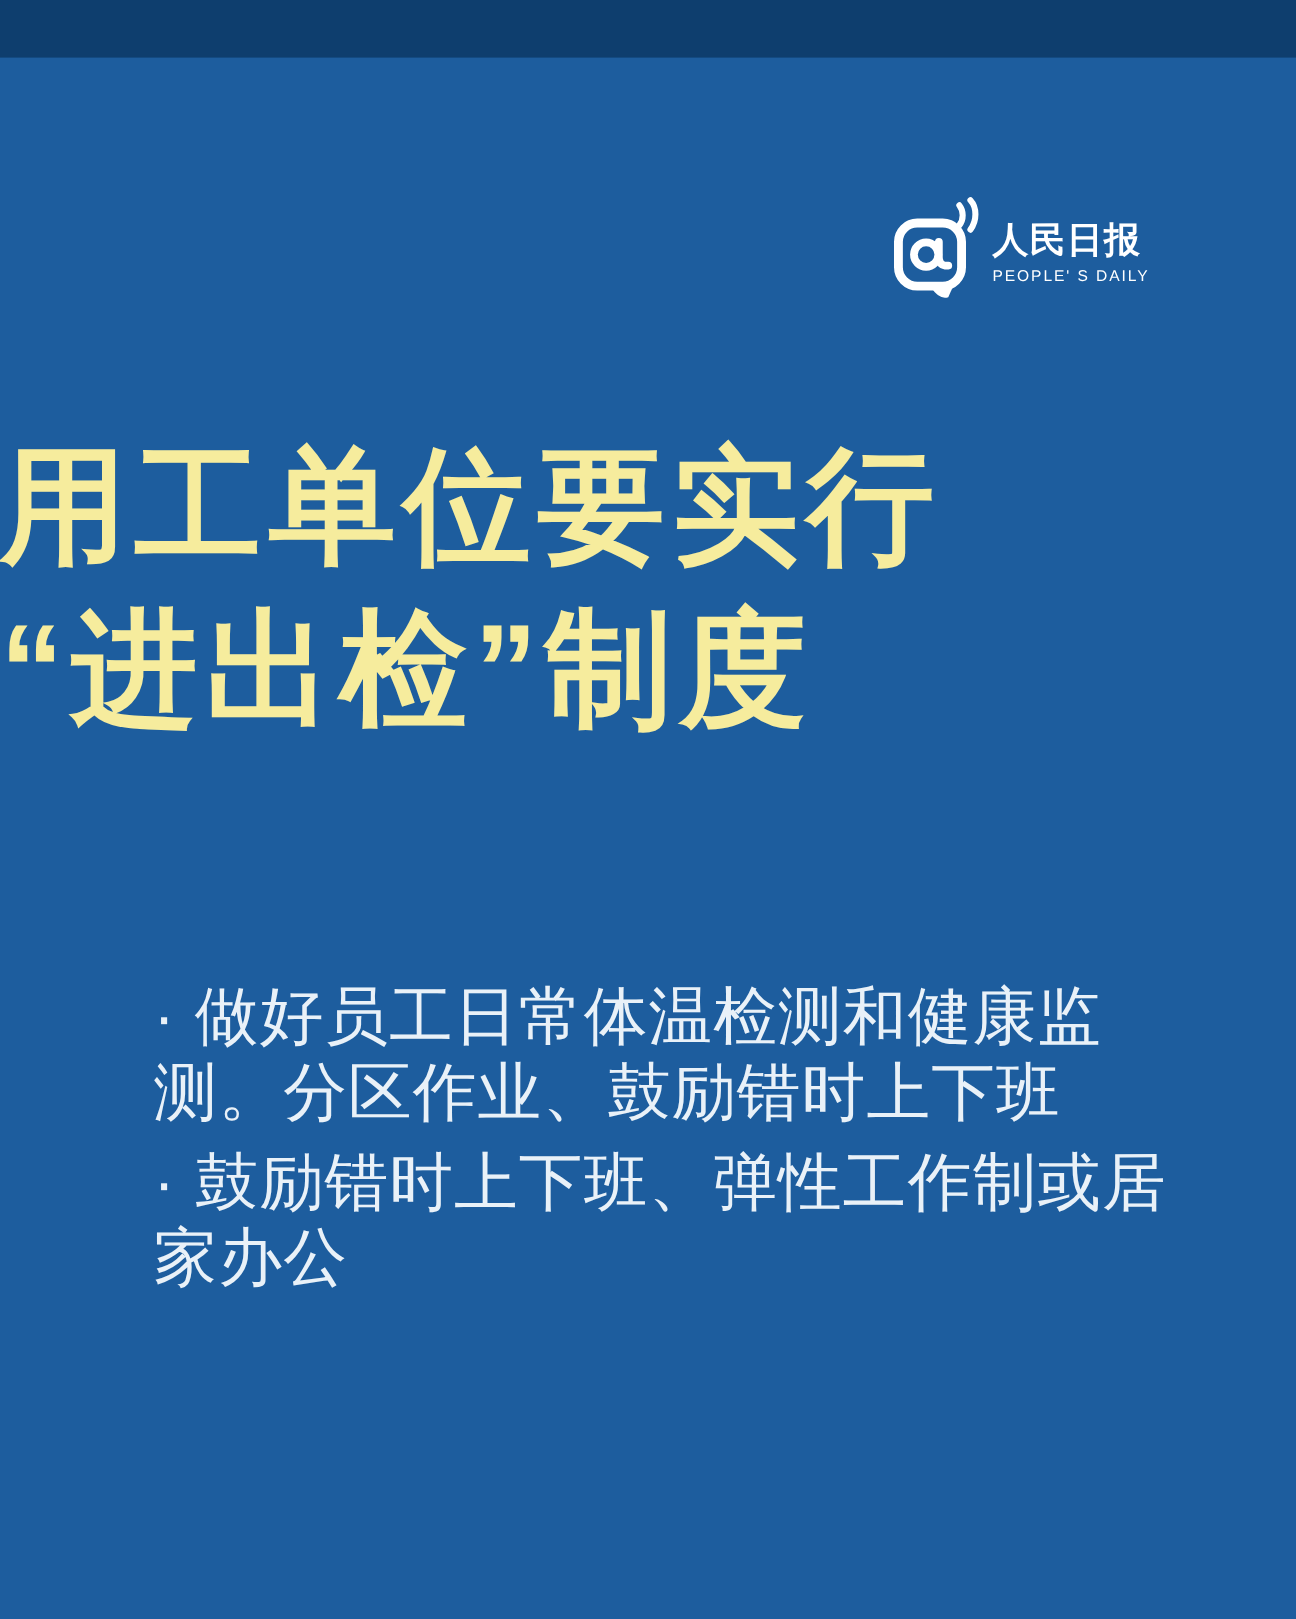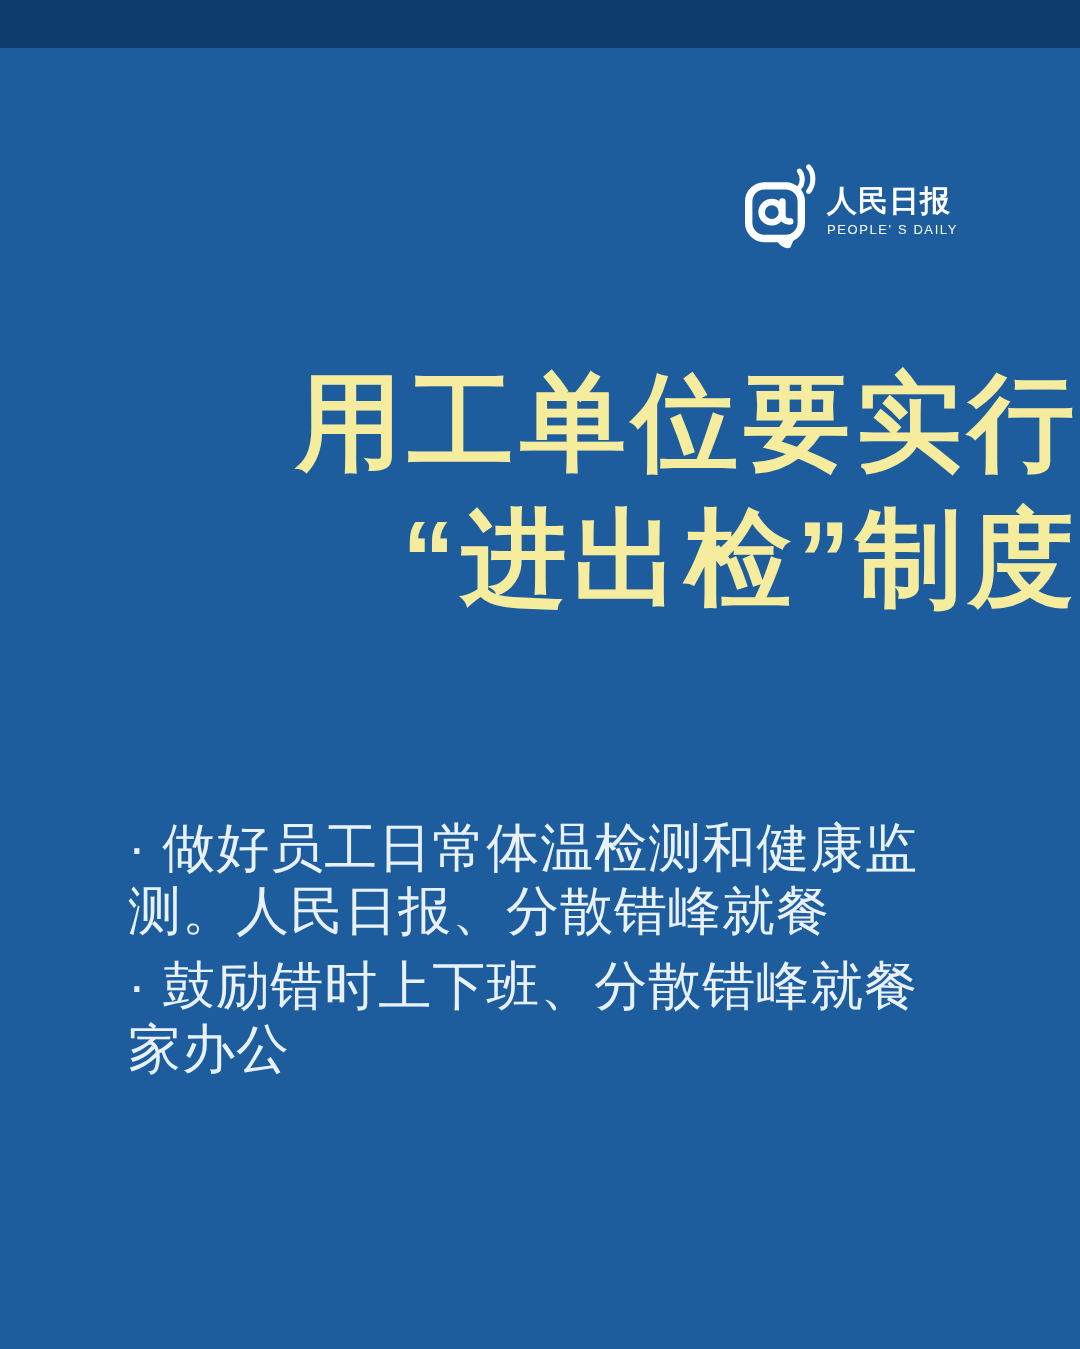--- a/index.html
+++ b/index.html
@@ -38,21 +38,21 @@
     white-space: nowrap;
   }
 
   
   .title {
     position: absolute;
     top: 306px;
     left: 0;
     right: 0;
     margin: 0;
-    text-align: right;
+    text-align: left;
     color: var(--title, #f6ec9d);
     font-size: 106px;
     line-height: 136px;
     font-weight: 900;
     letter-spacing: 6px;
     white-space: pre-line;
   }
 
   
   .bullets {
@@ -95,18 +95,18 @@
       <span class="logo-cn" style="display:block">人民日报</span>
       <span class="logo-en" style="display:block">PEOPLE' S DAILY</span>
     </span>
   </div>
 
   <h1 class="title">用工单位要实行
 “进出检”制度</h1>
 
   <div class="bullets">
     <p>· 做好员工日常体温检测和健康监
-测。人民日报、分散错峰就餐</p>
-    <p>· 鼓励错时上下班、分散错峰就餐
+测。分区作业、鼓励错时上下班</p>
+    <p>· 鼓励错时上下班、弹性工作制或居
 家办公</p>
   </div>
 
 </div>
 
 </body></html>

